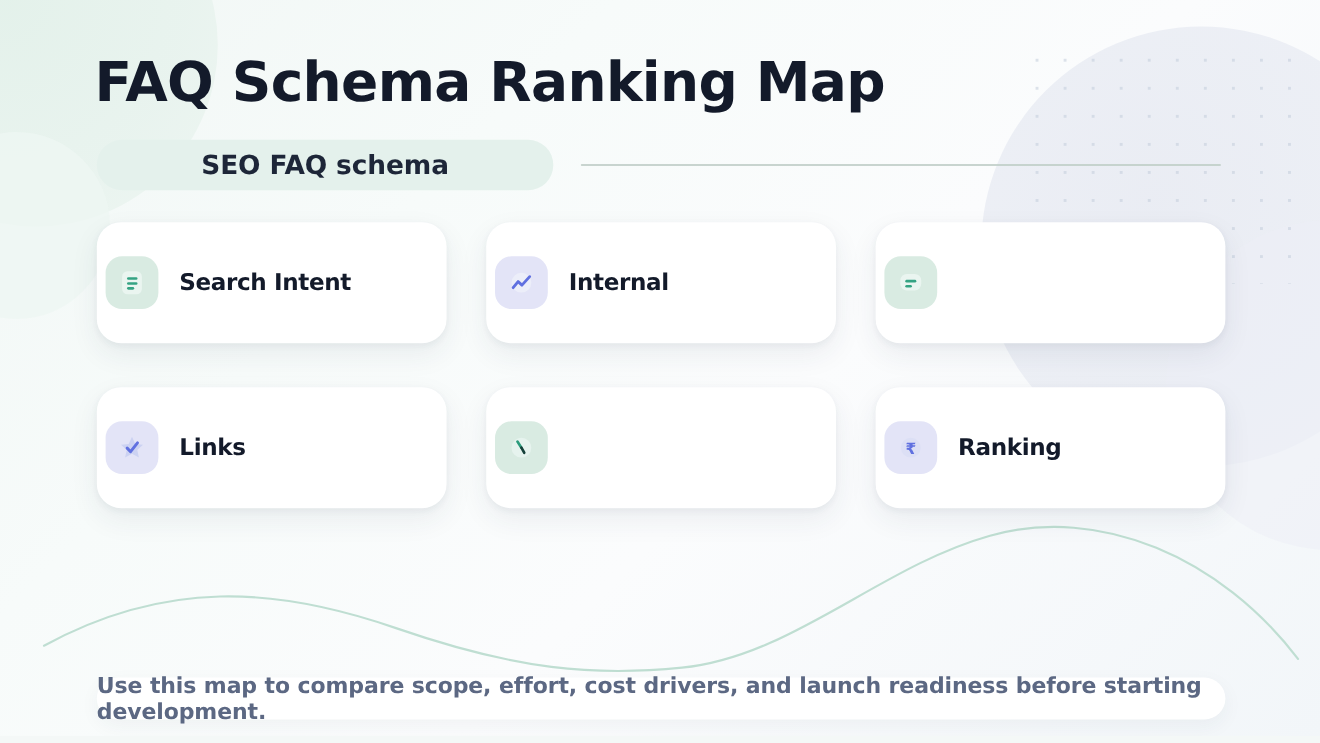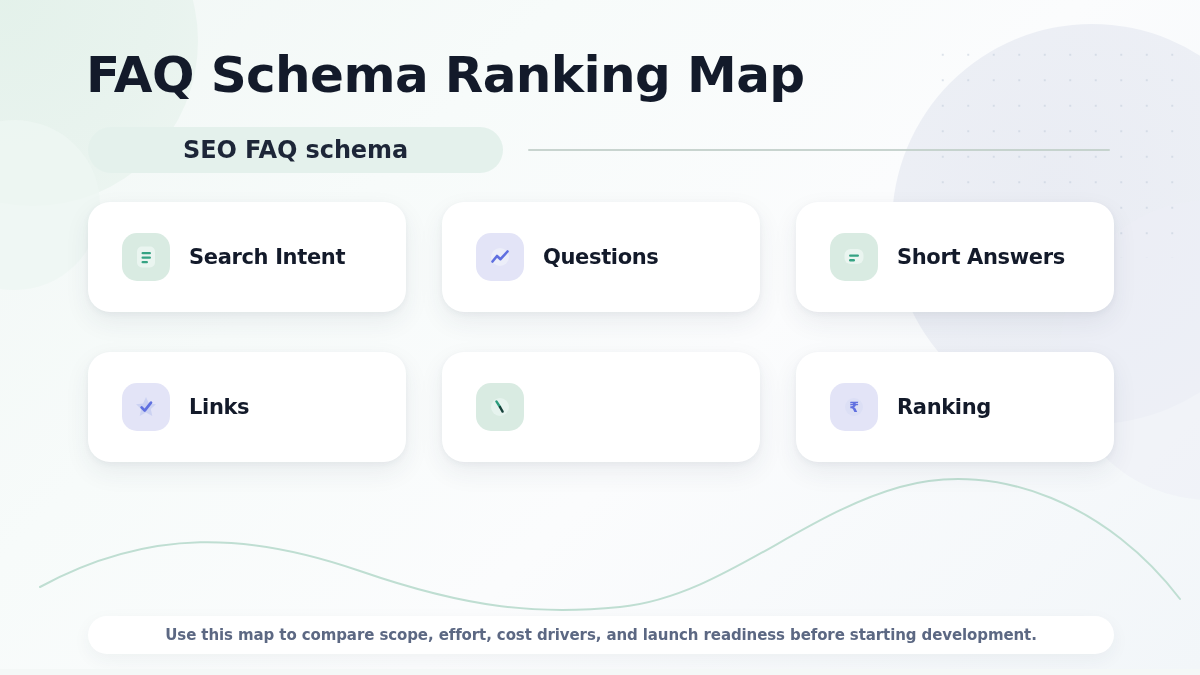--- a/index.html
+++ b/index.html
@@ -103,21 +103,21 @@
     grid-template-rows: repeat(2, 110px);
     column-gap:36px;
     row-gap:40px;
   }
   .card {
     background:#ffffff;
     border-radius:22px;
     box-shadow: 0 10px 26px rgba(36,54,84,.075), 0 2px 6px rgba(36,54,84,.05);
     display:flex;
     align-items:center;
-    padding-left:34px;
+    padding-left:8px;
     gap:19px;
   }
   .tile {
     width:48px; height:48px;
     border-radius:15px;
     flex:0 0 48px;
     display:flex; align-items:center; justify-content:center;
   }
   .tile.mint { background:#d9ebe2; }
   .tile.lav  { background:#e3e4f7; }
@@ -133,21 +133,21 @@
   .footer {
     position:absolute;
     left:88px; top:616px;
     width:1026px; height:38px;
     background:#ffffff;
     border-radius:19px;
     display:flex; align-items:center; justify-content:center;
     box-shadow: 0 6px 18px rgba(36,54,84,.05);
   }
   .footer-text {
-    font-size:15px;
+    font-size:20px;
     font-weight:700;
     color:#5c6883;
     letter-spacing:-0.1px;
   }
 </style>
 </head>
 <body>
 
 <div id="stage">
 
@@ -183,32 +183,31 @@
       <span class="card-label">Search Intent</span>
     </div>
 
     <div class="card">
       <div class="tile lav">
         <svg width="26" height="26" viewBox="0 0 26 26">
           <circle cx="13" cy="13" r="9" fill="#eceef9"></circle>
           <path d="M5.5 17.5 L10 12 L13.5 15.2 L20.5 7.5" fill="none" stroke="#6070e0" stroke-width="2.6" stroke-linecap="round" stroke-linejoin="round"></path>
         </svg>
       </div>
-      <span class="card-label">Questions</span>
+      <span class="card-label">Internal</span>
     </div>
 
     <div class="card">
       <div class="tile mint">
         <svg width="26" height="26" viewBox="0 0 26 26">
           <rect x="3.5" y="5" width="19" height="15" rx="6" fill="#eaf5f0"></rect>
           <rect x="8" y="10.4" width="10" height="2.4" rx="1.2" fill="#35a383"></rect>
           <rect x="8" y="15" width="6" height="2.4" rx="1.2" fill="#35a383"></rect>
         </svg>
       </div>
-      <span class="card-label">Short Answers</span>
     </div>
 
     <div class="card">
       <div class="tile lav">
         <svg width="26" height="26" viewBox="0 0 26 26">
           <path d="M13 3 L16 9.6 L23 10.3 L17.8 15 L19.3 22 L13 18.5 L6.7 22 L8.2 15 L3 10.3 L10 9.6 Z" fill="#ccd2f2"></path>
           <path d="M8.6 13.4 L11.7 16.6 L18 8.6" fill="none" stroke="#6070e0" stroke-width="2.7" stroke-linecap="round" stroke-linejoin="round"></path>
         </svg>
       </div>
       <span class="card-label">Links</span>

